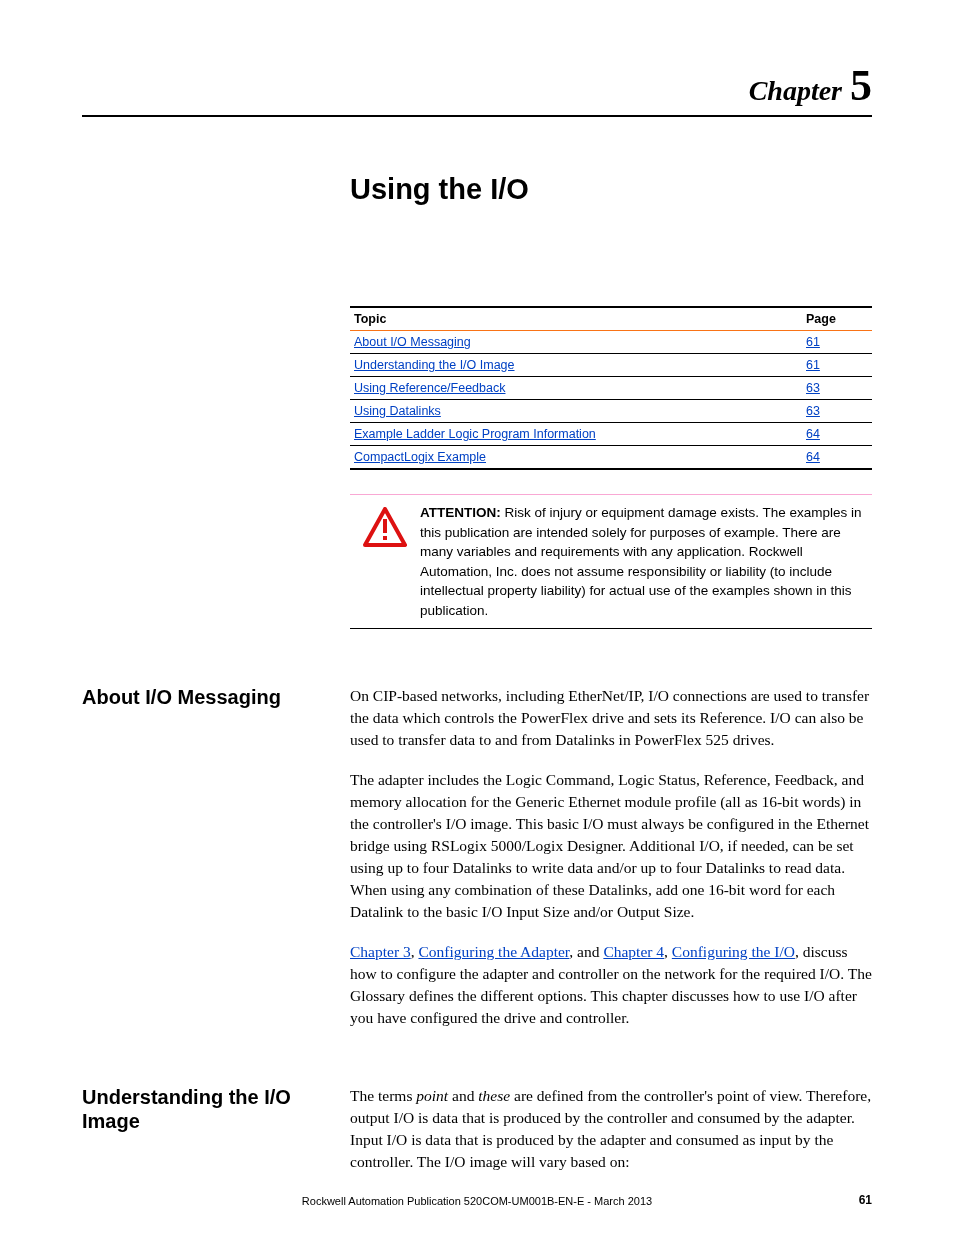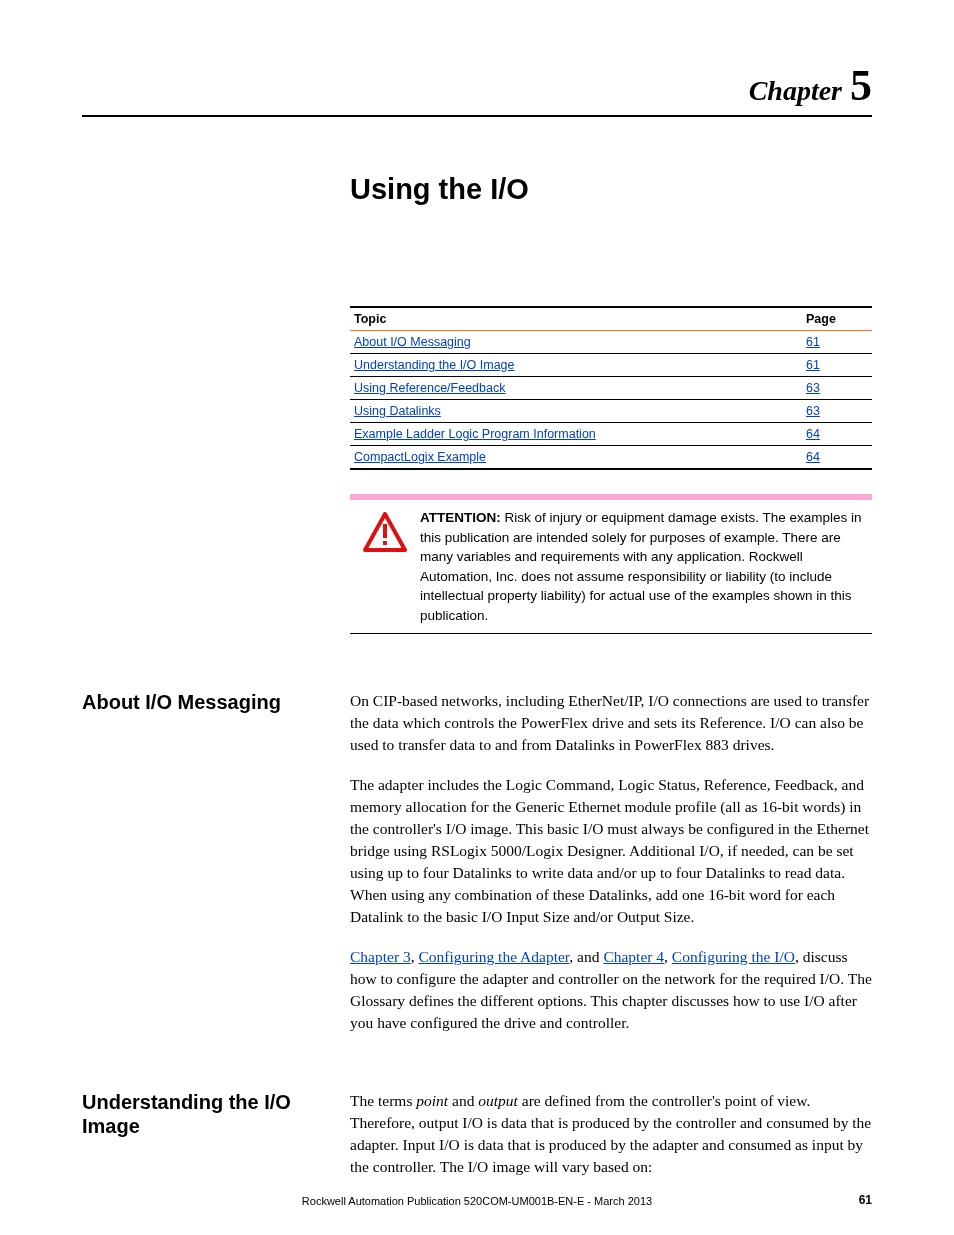--- a/index.html
+++ b/index.html
@@ -62,21 +62,21 @@
   table.topics td {
     border-bottom: 1px solid #000;
     padding: 4px 4px;
     vertical-align: top;
   }
   table.topics tr:last-child td { border-bottom: 2px solid #000; }
   .lnk { color: #0041c4; text-decoration: underline; cursor: pointer; }
   
   .attn {
     display: flex;
-    border-top: 6px solid #f9a8d4;
+    border-top: 1px solid #f9a8d4;
     border-bottom: 1px solid #000;
     padding: 8px 0;
   }
   .attn-icon {
     flex: 0 0 70px;
     display: flex;
     align-items: flex-start;
     justify-content: center;
     padding-top: 4px;
   }
@@ -187,35 +187,35 @@
       <span>Risk of injury or equipment damage exists. The examples in this publication are intended solely for purposes of example. There are many variables and requirements with any application. Rockwell Automation, Inc. does not assume responsibility or liability (to include intellectual property liability) for actual use of the examples shown in this publication.</span>
     </div>
   </div>
 </div>
 
 <div class="section">
   <div class="section-side">
     <h2>About I/O Messaging</h2>
   </div>
   <div class="section-body">
-    <p>On CIP-based networks, including EtherNet/IP, I/O connections are used to transfer the data which controls the PowerFlex drive and sets its Reference. I/O can also be used to transfer data to and from Datalinks in PowerFlex 883 drives.</p>
+    <p>On CIP-based networks, including EtherNet/IP, I/O connections are used to transfer the data which controls the PowerFlex drive and sets its Reference. I/O can also be used to transfer data to and from Datalinks in PowerFlex 525 drives.</p>
     <p>The adapter includes the Logic Command, Logic Status, Reference, Feedback, and memory allocation for the Generic Ethernet module profile (all as 16-bit words) in the controller's I/O image. This basic I/O must always be configured in the Ethernet bridge using RSLogix 5000/Logix Designer. Additional I/O, if needed, can be set using up to four Datalinks to write data and/or up to four Datalinks to read data. When using any combination of these Datalinks, add one 16-bit word for each Datalink to the basic I/O Input Size and/or Output Size.</p>
     <p>
       <span class="lnk">Chapter 3</span><span>, </span><span class="lnk">Configuring the Adapter</span><span>, and </span><span class="lnk">Chapter 4</span><span>, </span><span class="lnk">Configuring the I/O</span><span>, discuss how to configure the adapter and controller on the network for the required I/O. The Glossary defines the different options. This chapter discusses how to use I/O after you have configured the drive and controller.</span>
     </p>
   </div>
 </div>
 
 <div class="section">
   <div class="section-side">
     <h2>Understanding the I/O Image</h2>
   </div>
   <div class="section-body">
     <p>
-      <span>The terms </span><em>point</em><span> and </span><em>output</em><span> are defined from the controller's point of view. Therefore, output I/O is data that is produced by the controller and consumed by the adapter. Input I/O is data that is produced by the adapter and consumed as input by the controller. The I/O image will vary based on:</span>
+      <span>The terms </span><em>point</em><span> and </span><em>these</em><span> are defined from the controller's point of view. Therefore, output I/O is data that is produced by the controller and consumed by the adapter. Input I/O is data that is produced by the adapter and consumed as input by the controller. The I/O image will vary based on:</span>
     </p>
   </div>
 </div>
 
 <div class="footer">
   <span>Rockwell Automation Publication 520COM-UM001B-EN-E - March 2013</span>
   <span class="page-num">61</span>
 </div>
 
 </body></html>

